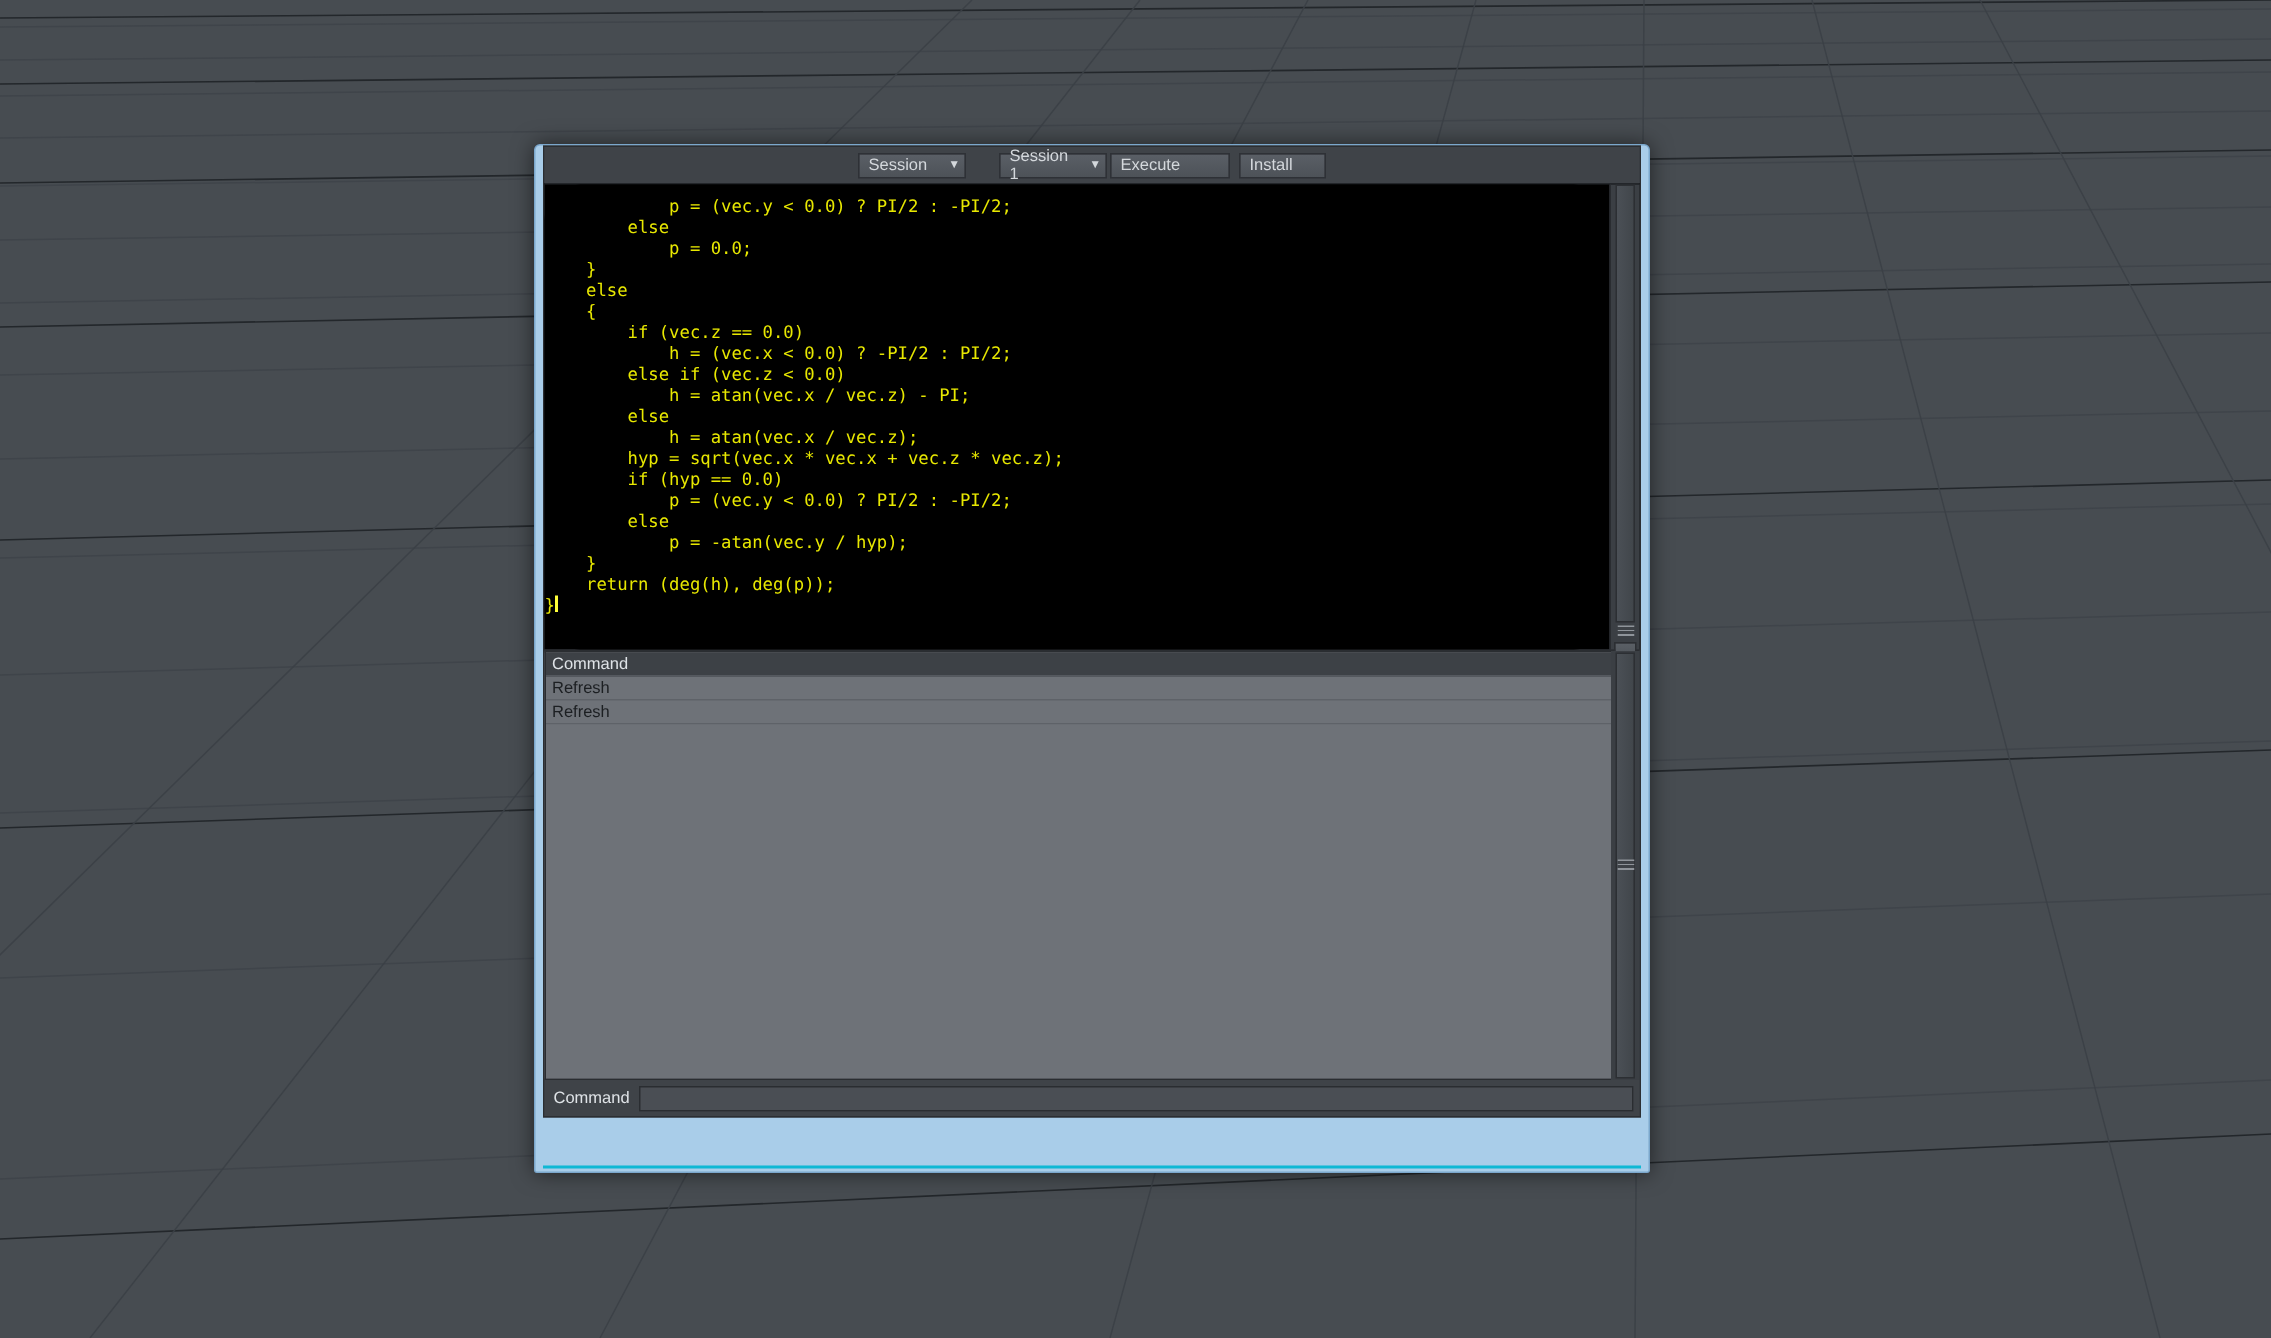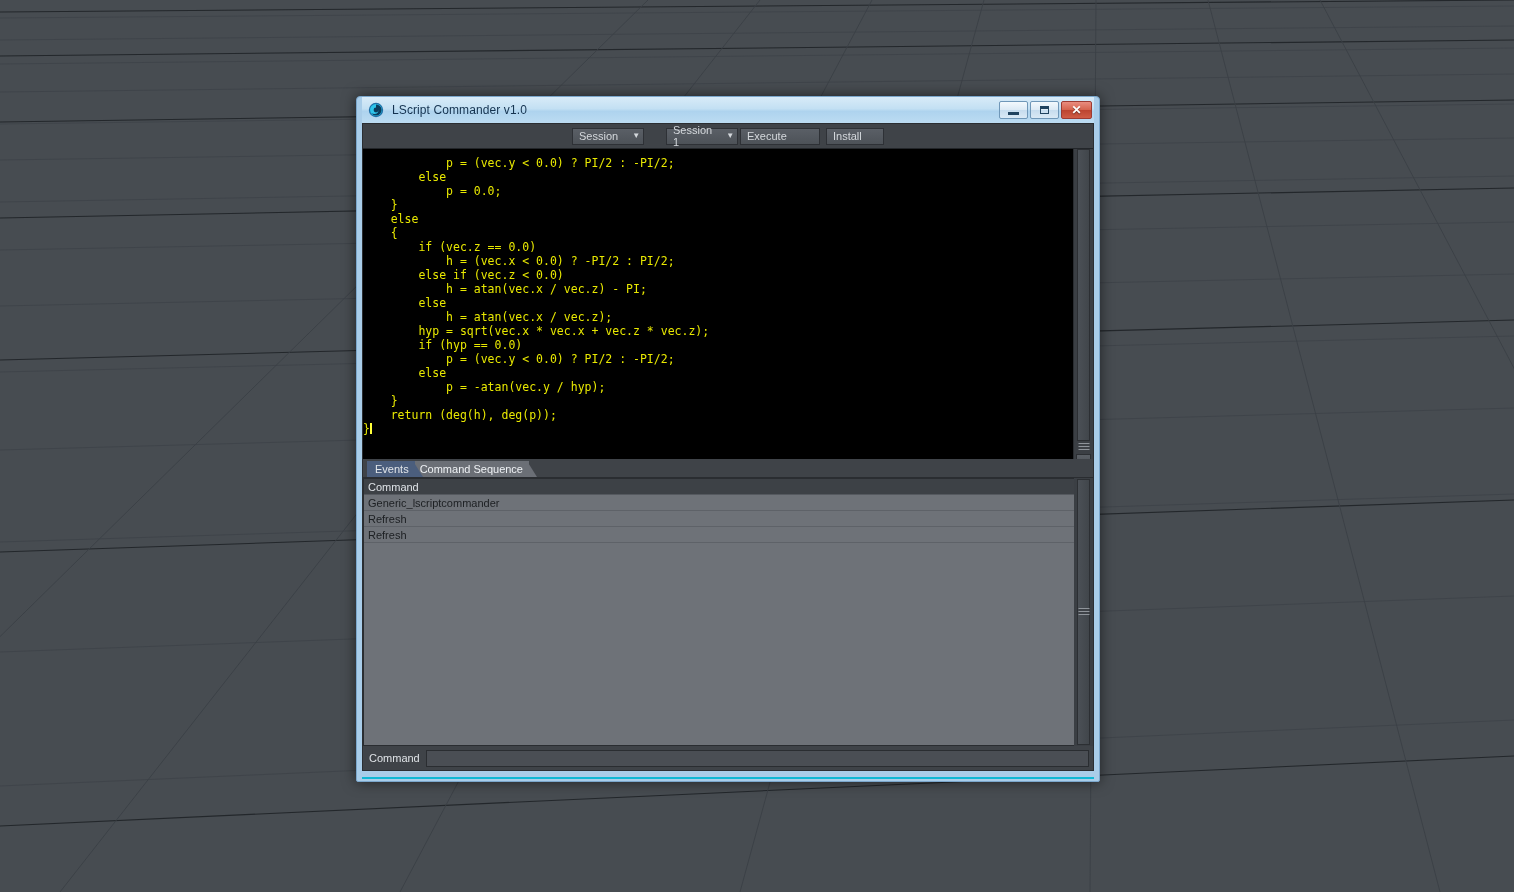--- a/index.html
+++ b/index.html
@@ -265,40 +265,20 @@
       <path d="M740 892 L984 0"></path>
       <path d="M1090 892 L1096 0"></path>
       <path d="M1440 892 L1208 0"></path>
       <path d="M1790 892 L1320 0"></path>
     </g>
   </svg>
 </div>
 
 <div id="window">
 
-  <div id="titlebar">
-    <svg class="app-icon" viewBox="0 0 16 16">
-      <circle cx="8" cy="8" r="7.2" fill="#1f6fa8"></circle>
-      <circle cx="8" cy="8" r="6" fill="#2ec4ea"></circle>
-      <path d="M8 2.4 A5.6 5.6 0 1 1 2.4 8 A4 4 0 1 0 10.4 8 A2.4 2.4 0 1 1 8 5.6" fill="#0b3c5d"></path>
-      <circle cx="8" cy="8" r="1.1" fill="#0b3c5d"></circle>
-    </svg>
-    <span class="ttl">LScript Commander v1.0</span>
-    <div id="wincontrols">
-      <div class="wbtn">
-        <span class="g-min"></span>
-      </div>
-      <div class="wbtn">
-        <span class="g-max"></span>
-      </div>
-      <div class="wbtn close">
-        <span class="g-close">✕</span>
-      </div>
-    </div>
-  </div>
 
   <div id="client">
 
     <div id="toolbar">
       <div class="tb sel" id="tb-session">
         <span class="cap">Session</span>
         <span class="chev">▼</span>
       </div>
       <div class="tb sel" id="tb-session1">
         <span class="cap">Session 1</span>
@@ -314,48 +294,27 @@
 
     <div id="editor-wrap">
       <div id="code"><div>            p = (vec.y &lt; 0.0) ? PI/2 : -PI/2;</div><div>        else</div><div>            p = 0.0;</div><div>    }</div><div>    else</div><div>    {</div><div>        if (vec.z == 0.0)</div><div>            h = (vec.x &lt; 0.0) ? -PI/2 : PI/2;</div><div>        else if (vec.z &lt; 0.0)</div><div>            h = atan(vec.x / vec.z) - PI;</div><div>        else</div><div>            h = atan(vec.x / vec.z);</div><div>        hyp = sqrt(vec.x * vec.x + vec.z * vec.z);</div><div>        if (hyp == 0.0)</div><div>            p = (vec.y &lt; 0.0) ? PI/2 : -PI/2;</div><div>        else</div><div>            p = -atan(vec.y / hyp);</div><div>    }</div><div></div><div>    return (deg(h), deg(p));</div><div>}<span class="caret"></span></div></div>
       <div class="vsb">
         <div class="thumb" style="top:0; height:292px;"></div>
         <div class="grip" style="top:294px;"></div>
         <div class="arrow" style="top:305px;">⌄</div>
       </div>
     </div>
 
-    <div id="tabs">
-      <div class="tab active">
-        <span>Events</span>
-        <span class="slant">
-          <svg width="10" height="16" viewBox="0 0 10 16">
-              <path d="M0 0 L10 16 L0 16 Z"></path>
-            </svg>
-        </span>
-      </div>
-      <div class="tab inactive">
-        <span>Command Sequence</span>
-        <span class="slant">
-          <svg width="10" height="16" viewBox="0 0 10 16">
-              <path d="M0 0 L10 16 L0 16 Z"></path>
-            </svg>
-        </span>
-      </div>
-    </div>
 
     <div id="events">
       <div id="evtable">
         <div id="evheader">
           <span>Command</span>
         </div>
         <div id="evrows">
-            <div class="evrow">
-              <span>Generic_lscriptcommander</span>
-            </div>
             <div class="evrow">
               <span>Refresh</span>
             </div>
             <div class="evrow">
               <span>Refresh</span>
             </div>
           </div>
         <div id="evfill"></div>
       </div>
       <div class="vsb" style="border-left:none;">

